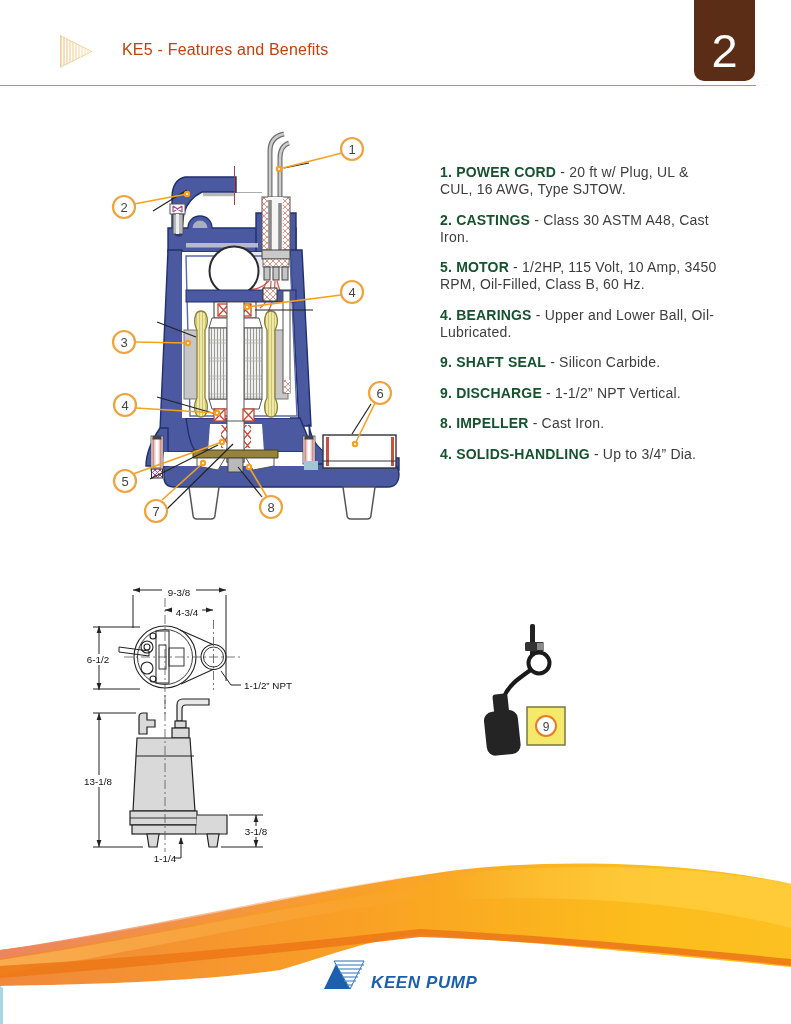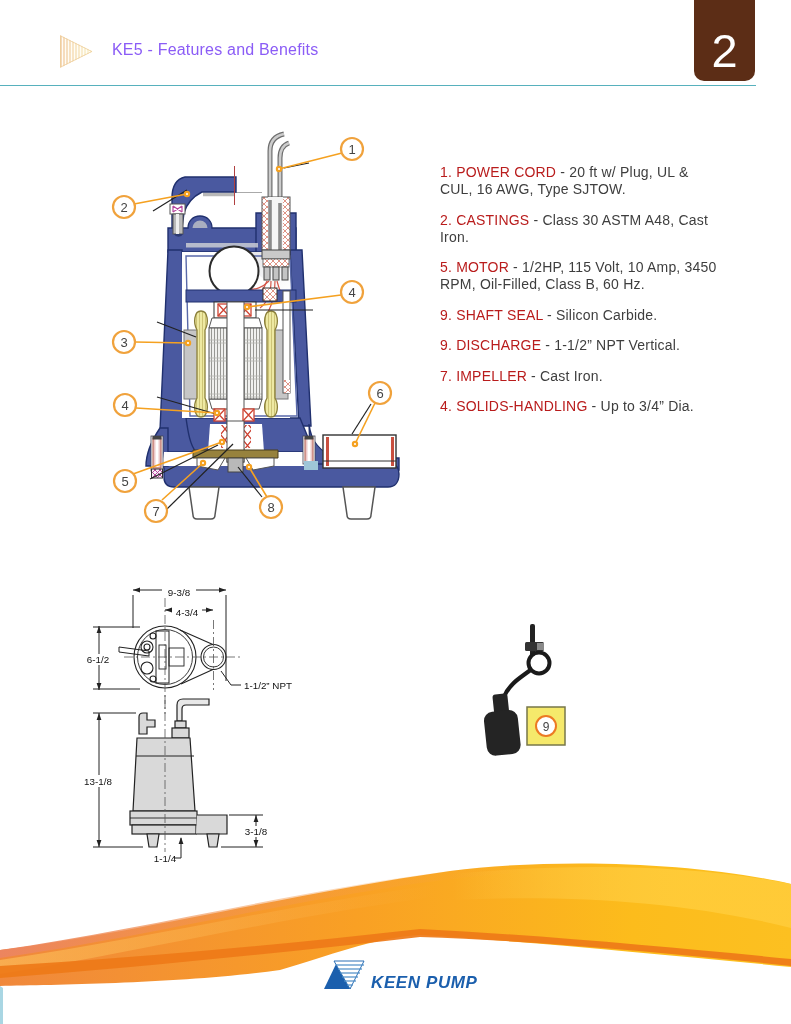--- a/index.html
+++ b/index.html
@@ -1,32 +1,33 @@
 <!DOCTYPE html>
 <html><head><meta charset="utf-8"><style>
 html,body{margin:0;padding:0}
 body{width:791px;height:1024px;position:relative;font-family:"Liberation Sans",sans-serif;background:#fff;overflow:hidden}
 .abs{position:absolute}
-#title{left:112px;top:41px;font-size:16px;color:#8b5cf6;letter-spacing:.2px}
+#title{left:122px;top:41px;font-size:16px;color:#c2410c;letter-spacing:.2px}
 #tab2{left:694px;top:0;width:61px;height:81px;background:#5c2d16;border-radius:0 0 10px 10px;color:#fff;font-size:47px;text-align:center;line-height:101px}
 #rule{left:0;top:84.5px;width:756px;height:1.5px;background:#57b1bd}
 #feat{left:440px;top:164px;width:278px;font-size:14px;line-height:17px;letter-spacing:.2px;color:#3e3e3e}
 #feat p{margin:0 0 13.5px 0}
-#feat b{color:#b91c1c;font-weight:normal}
+#feat b{color:#14532d;font-weight:bold}
 </style></head><body>
 <div class="abs" id="tab2">2</div>
 <div class="abs" id="rule"></div>
 <div class="abs" id="title">KE5 - Features and Benefits</div>
 <div class="abs" id="feat">
 <p><b>1. POWER CORD</b> - 20 ft w/ Plug, UL &amp; CUL, 16 AWG, Type SJTOW.</p>
 <p><b>2. CASTINGS</b> - Class 30 ASTM A48, Cast Iron.</p>
 <p><b>5. MOTOR</b> - 1/2HP, 115 Volt, 10 Amp, 3450 RPM, Oil-Filled, Class B, 60 Hz.</p>
+<p><b>4. BEARINGS</b> - Upper and Lower Ball, Oil-Lubricated.</p>
 <p><b>9. SHAFT SEAL</b> - Silicon Carbide.</p>
 <p><b>9. DISCHARGE</b> - 1-1/2” NPT Vertical.</p>
-<p><b>7. IMPELLER</b> - Cast Iron.</p>
+<p><b>8. IMPELLER</b> - Cast Iron.</p>
 <p><b>4. SOLIDS-HANDLING</b> - Up to 3/4” Dia.</p>
 </div>
 <svg class="abs" style="left:0;top:0" width="791" height="1024" viewBox="0 0 791 1024">
 <defs>
 <pattern id="redx" width="6" height="6" patternUnits="userSpaceOnUse">
  <rect width="6" height="6" fill="#fff"></rect>
  <path d="M0,0 L6,6 M6,0 L0,6" stroke="#dc8878" stroke-width="0.9"></path>
 </pattern>
 <pattern id="sealx" width="9" height="11" patternUnits="userSpaceOnUse">
  <rect width="9" height="11" fill="#fff"></rect>

